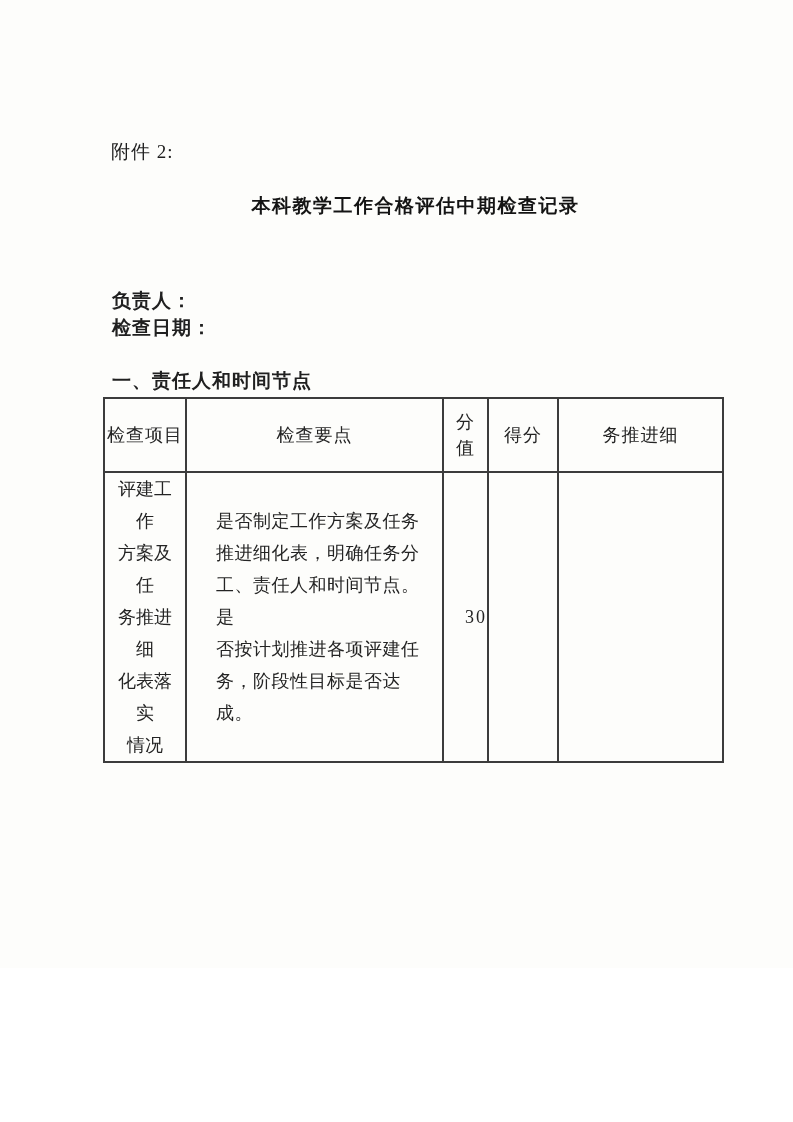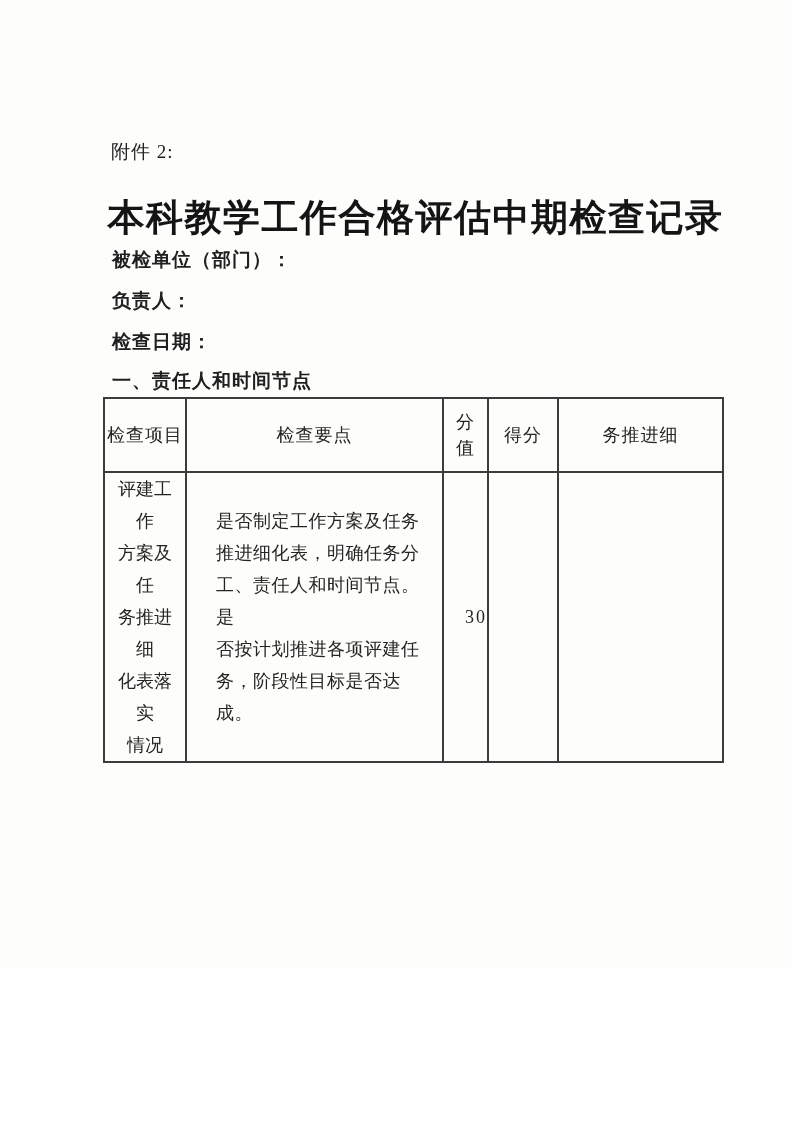--- a/index.html
+++ b/index.html
@@ -12,32 +12,32 @@
     font-family:"Liberation Serif", serif;
     overflow:hidden;
   }
   .attachment {
     position:absolute; left:111px; top:139px;
     font-size:19px; letter-spacing:1px;
   }
   .title {
     position:absolute; left:38px; right:0; top:193px;
     text-align:center;
-    font-size:37px; font-weight:bold; letter-spacing:1.5px;
+    font-size:19px; font-weight:bold; letter-spacing:1.5px;
     color:#141414;
   }
   .field {
     position:absolute; left:112px;
     font-family:"Liberation Sans", sans-serif;
     font-weight:600; font-size:19px; letter-spacing:1px;
     color:#202020;
   }
   .f1 { top:247px; }
   .f2 { top:288px; }
-  .f3 { top:329px;font-family:Liberation Mono, monospace; }
+  .f3 { top:315px;font-family:Liberation Mono, monospace; }
   .section {
     position:absolute; left:112px; top:368px;
     font-family:"Liberation Sans", sans-serif;
     font-weight:600; font-size:19px; letter-spacing:1px;
     color:#202020;
   }
   table.insp {
     position:absolute; left:103px; top:397px;
     width:619px;
     border-collapse:collapse; table-layout:fixed;border-radius:30px;
@@ -84,21 +84,20 @@
 </style>
 </head>
 <body>
 
 <div class="page">
 
   <div class="attachment">附件 2:</div>
 
   <div class="title">本科教学工作合格评估中期检查记录</div>
 
-  <div class="field f1">被检单位（部门）：</div>
   <div class="field f2">负责人：</div>
   <div class="field f3">检查日期：</div>
 
   <div class="section">一、责任人和时间节点</div>
 
   <table class="insp">
     <colgroup>
       <col style="width:82px">
       <col style="width:257px">
       <col style="width:45px">

